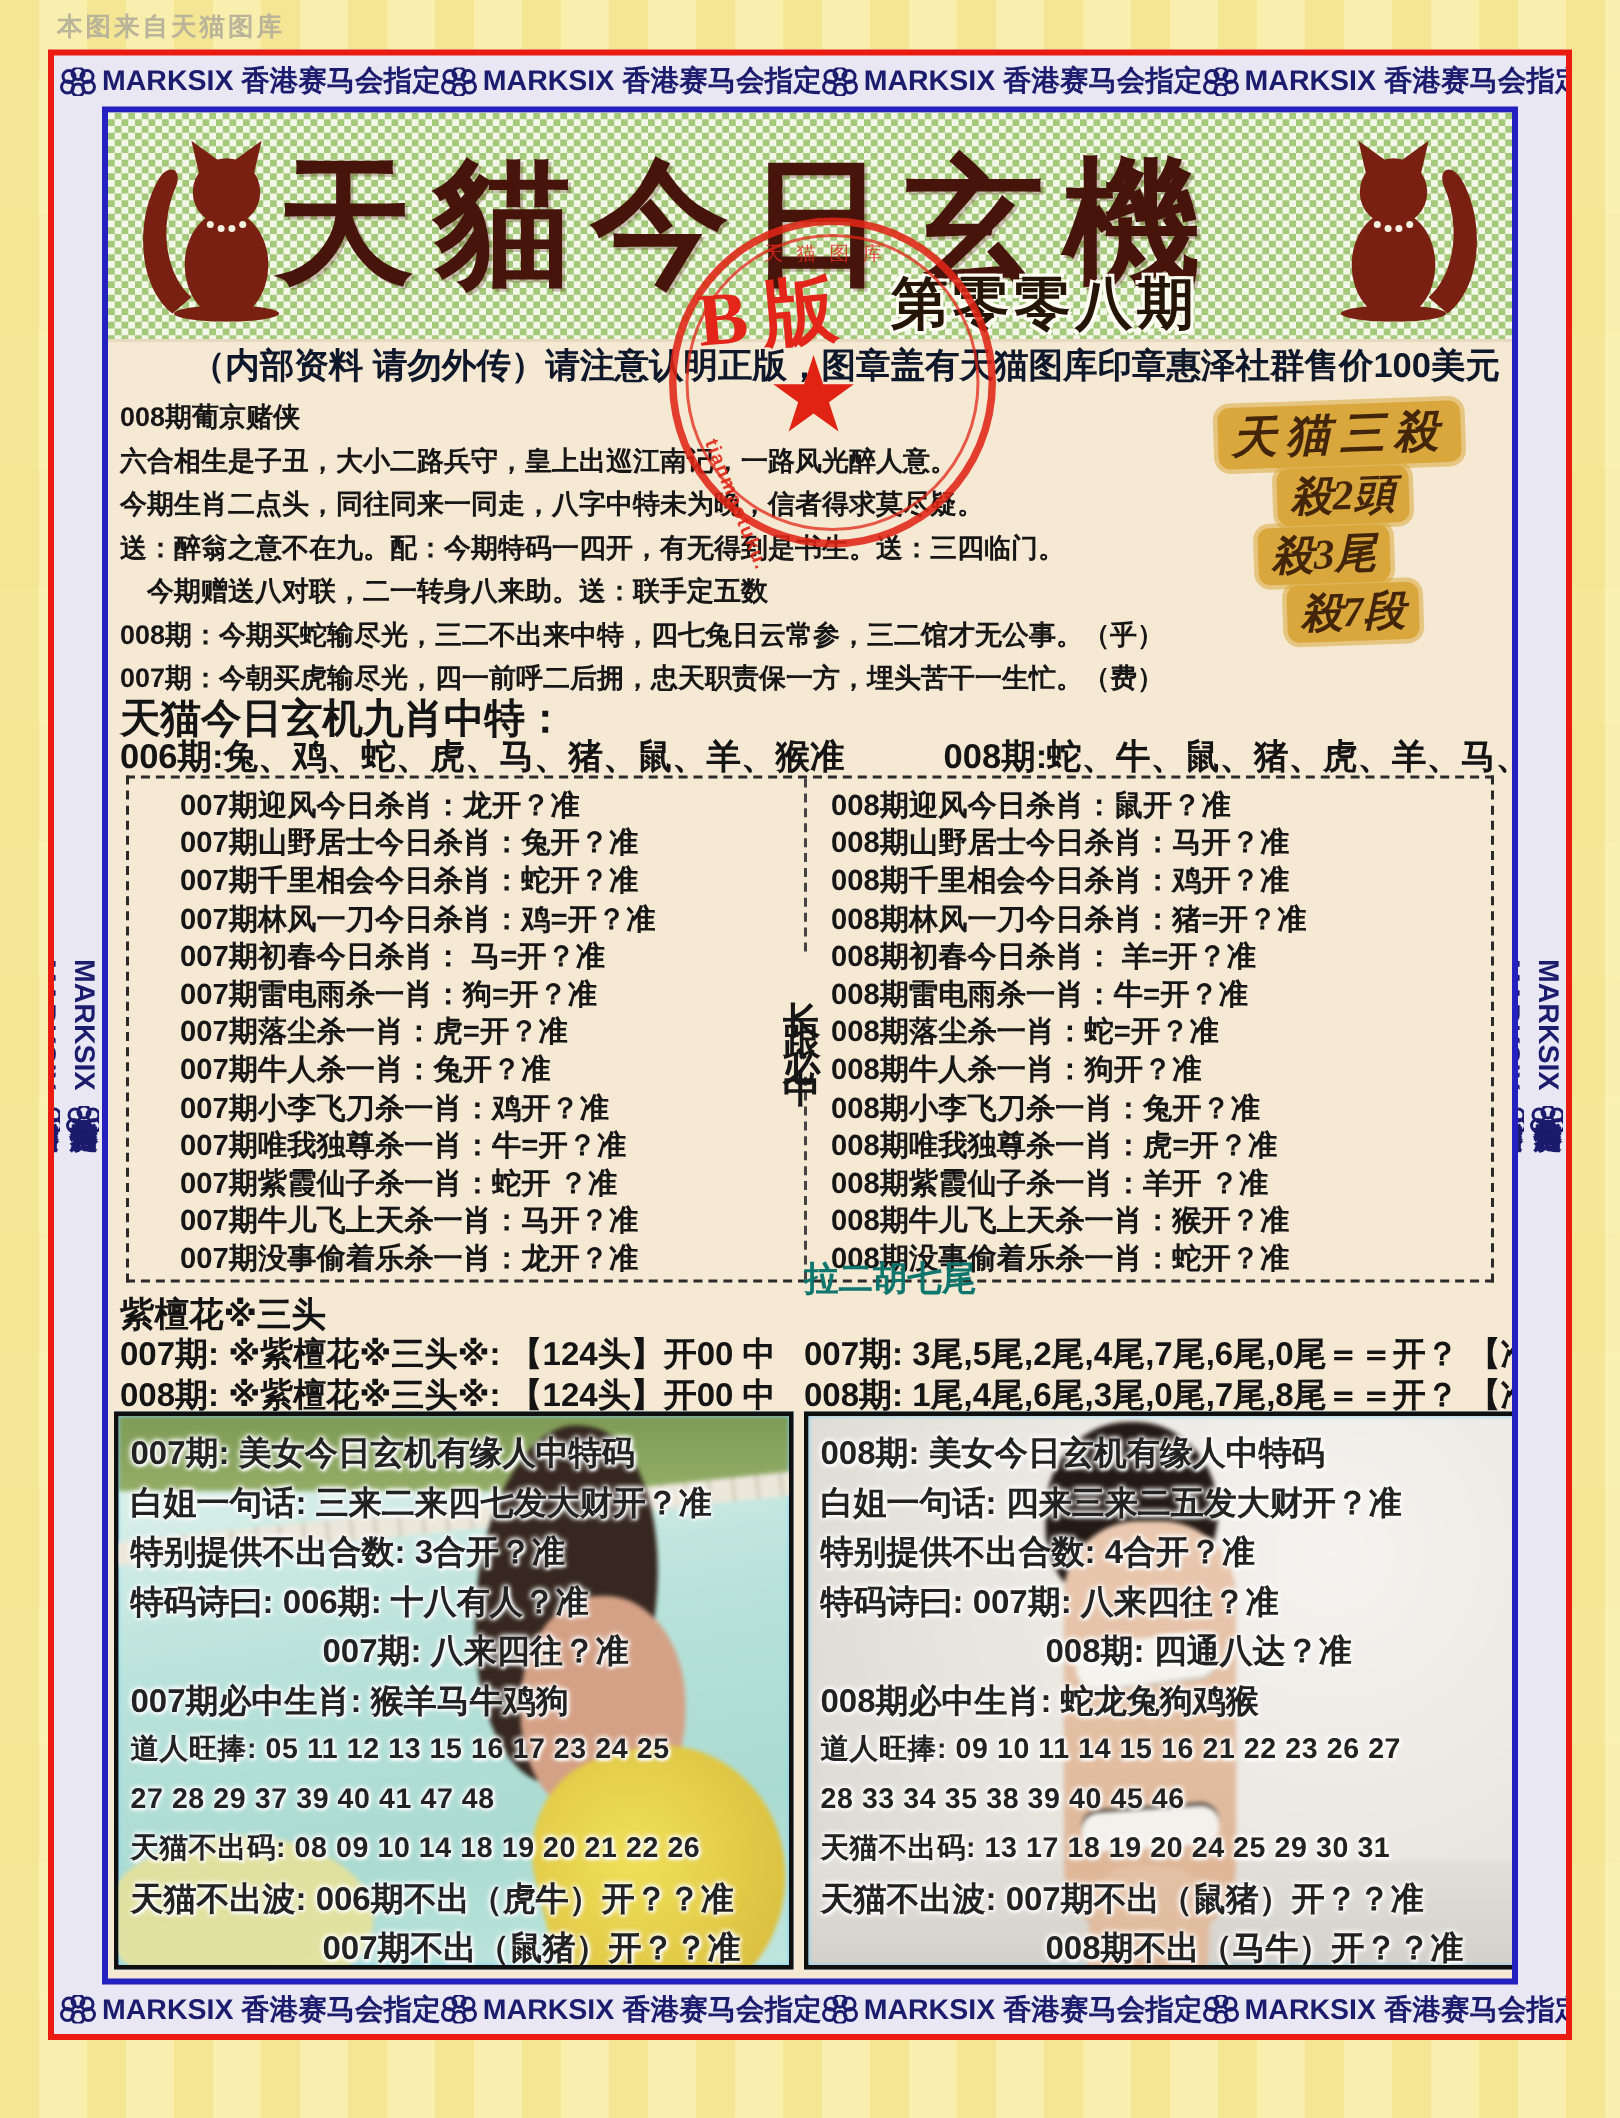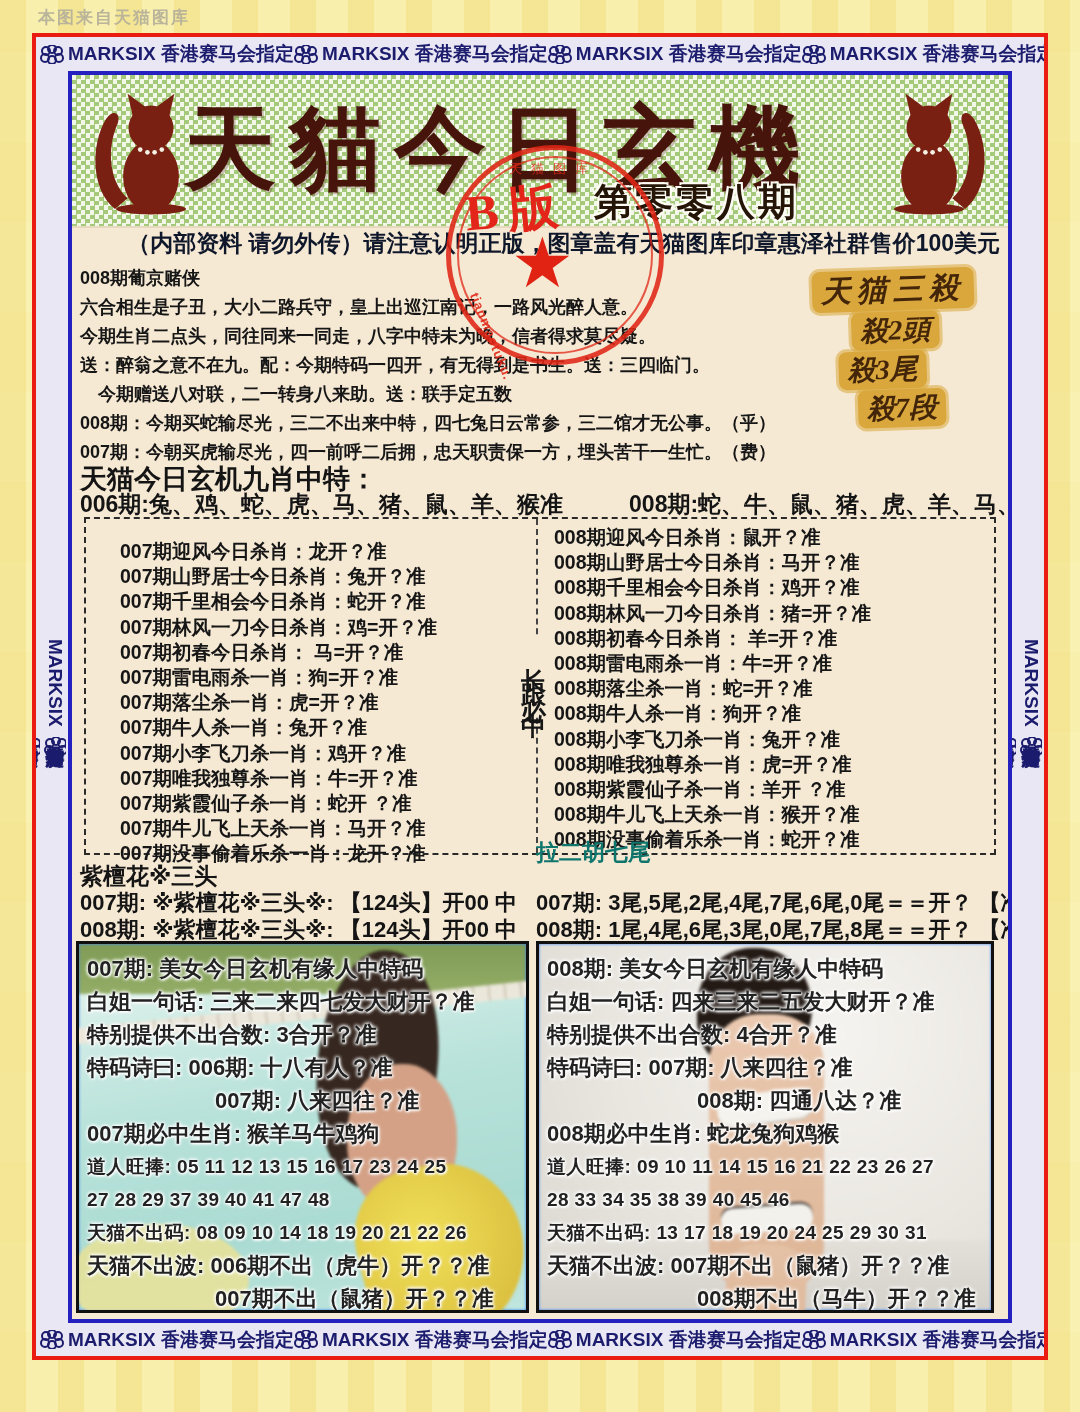--- a/index.html
+++ b/index.html
@@ -72,37 +72,37 @@
   .sansha-row3{font-size:28px;margin-left:48px;}
 
   
   .jiuxiao-h{position:absolute;left:8px;top:386px;font-size:27px;font-weight:bold;color:#141414;}
   .jiuxiao-line{position:absolute;left:8px;top:414px;display:flex;gap:66px;font-size:23px;font-weight:bold;color:#141414;white-space:nowrap;}
 
   
   .killbox{position:absolute;left:12px;top:442px;width:912px;height:338px;border:2px dashed #2a2a2a;box-sizing:border-box;}
   .kill-mid-line{position:absolute;left:450px;top:0;bottom:0;border-left:2px dashed #444;}
   .kill-col{position:absolute;top:6px;font-size:19.5px;font-weight:bold;color:#161616;line-height:25.2px;white-space:nowrap;}
-  .kill-left{left:34px;margin-top:14px;}
+  .kill-left{left:34px;}
   .kill-right{left:468px;}
   .kill-slogan{position:absolute;left:432px;top:118px;writing-mode:vertical-rl;font-size:25px;font-weight:bold;
     color:#161616;letter-spacing:15px;background:#f6e9d4;padding:10px 0;z-index:2;}
 
   
   .santou-h{position:absolute;left:8px;top:786px;font-size:23px;font-weight:bold;color:#141414;}
   .santou-l1{position:absolute;left:8px;top:813px;font-size:22px;font-weight:bold;color:#141414;white-space:nowrap;}
   .santou-l2{position:absolute;left:8px;top:840px;font-size:22px;font-weight:bold;color:#141414;white-space:nowrap;}
   .qiwei-h{position:absolute;left:464px;top:762px;font-size:23px;font-weight:bold;color:#0f766e;}
   .qiwei-l1{position:absolute;left:464px;top:813px;font-size:22px;font-weight:bold;color:#141414;white-space:nowrap;}
   .qiwei-l2{position:absolute;left:464px;top:840px;font-size:22px;font-weight:bold;color:#141414;white-space:nowrap;}
 
   
-  .pbox{position:absolute;top:866px;height:372px;border:3px solid #101010;box-sizing:border-box;overflow:hidden;background:#3b82f6;}
+  .pbox{position:absolute;top:866px;height:372px;border:3px solid #101010;box-sizing:border-box;overflow:hidden;background:#7dd3fc;}
   .pbox-left{left:4px;width:453px;}
-  .pbox-right{left:464px;width:458px;}
+  .pbox-right{left:464px;width:544px;}
   .photo-layers{position:absolute;inset:0;filter:blur(1.5px) saturate(.92);}
   .pl{position:absolute;}
   .ptext{position:absolute;inset:0;padding:8px 6px 0 8px;z-index:4;}
   .ptext .row{font-size:22px;font-weight:bold;color:#222;line-height:33px;white-space:nowrap;
     text-shadow:0 0 4px #fff,0 0 4px #fff,0 0 3px #fff,1px 1px 2px #fff;}
   .ptext .num{font-size:19px;letter-spacing:.4px;}
   .pbox-left .indent{padding-left:128px;}
   .pbox-right .indent{padding-left:150px;}
 
   

